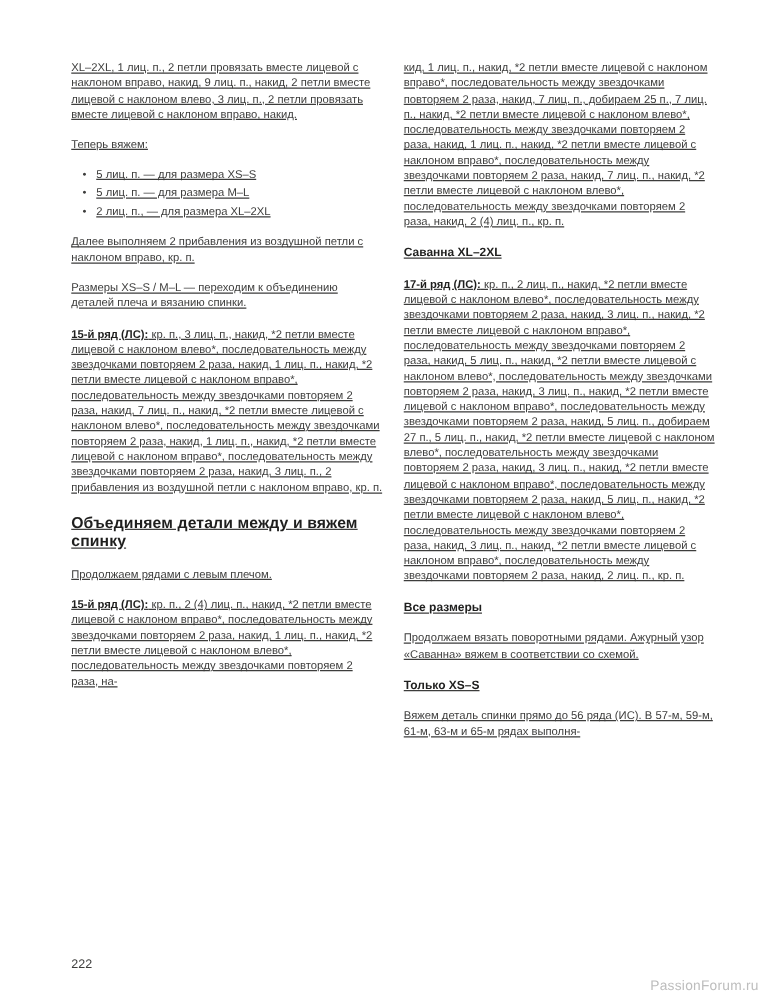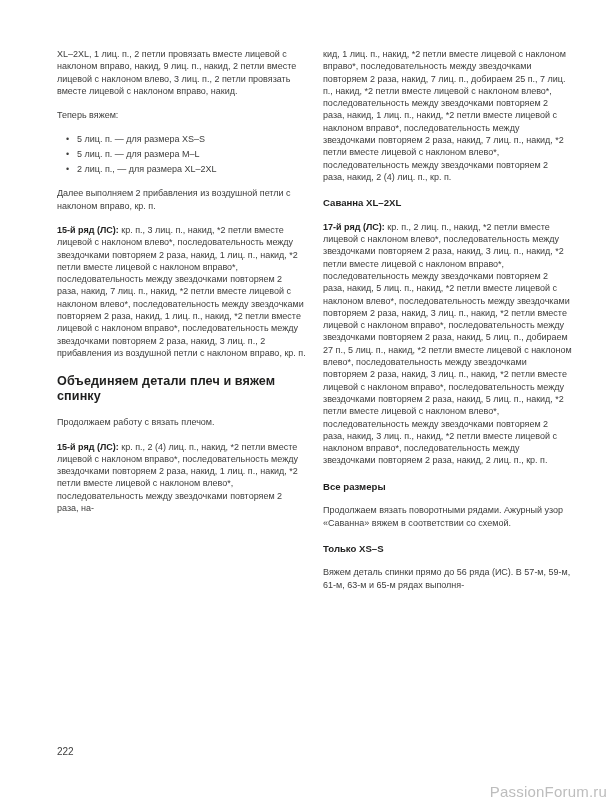--- a/index.html
+++ b/index.html
@@ -13,20 +13,21 @@
   }
   .page {
     position: absolute;
     inset: 0;
     background: #ffffff;
   }
   .columns {
     display: flex;
     gap: 17px;
     padding: 48px 65px 0 57px;
+    text-decoration: underline;
   }
   .col {
     width: 249px;
     flex: 0 0 249px;
     font-size: 9px;
     line-height: 12.3px;
     hyphens: auto;
     -webkit-hyphens: auto;
   }
   .col p { margin: 0 0 12px 0; }
@@ -59,30 +60,30 @@
   ul.bullets li::before {
     content: "\2022";
     position: absolute;
     left: 0;
     top: 0;
     color: #3d3d3c;
   }
   .page-number {
     position: absolute;
     left: 57px;
-    top: 746px;
+    top: 766px;
     font-size: 10px;
     color: #3d3d3c;
     text-align: right;
   }
   .watermark {
     position: absolute;
     right: 8px;
     top: 783px;
-    font-size: 15px;
+    font-size: 11px;
     color: #bdbdbd;
     letter-spacing: 0.2px;
   }
 </style>
 </head>
 <body>
 
 <div class="page">
   <div class="columns">
 
@@ -92,28 +93,29 @@
       <p>Теперь вяжем:</p>
 
       <ul class="bullets">
         <li>5 лиц. п. — для размера XS–S</li>
         <li>5 лиц. п. — для размера M–L</li>
         <li>2 лиц. п., — для размера XL–2XL</li>
       </ul>
 
       <p>Далее выполняем 2 прибавления из воздушной петли с наклоном вправо, кр. п.</p>
 
+      <p>Размеры XS–S / M–L — переходим к объединению деталей плеча и вязанию спинки.</p>
 
 
       <p><span class="lead">15-й ряд (ЛС):</span><span> кр. п., 3 лиц. п., накид, *2 петли вместе лицевой с наклоном влево*, последовательность между звездочками повторяем 2 раза, накид, 1 лиц. п., накид, *2 петли вместе лицевой с наклоном вправо*, последовательность между звездочками повторяем 2 раза, накид, 7 лиц. п., накид, *2 петли вместе лицевой с наклоном влево*, последовательность между звездочками повторяем 2 раза, накид, 1 лиц. п., накид, *2 петли вместе лицевой с наклоном вправо*, последовательность между звездочками повторяем 2 раза, накид, 3 лиц. п., 2 прибавления из воздушной петли с наклоном вправо, кр. п.</span></p>
 
 
-      <h2 class="section">Объединяем детали плеч и вяжем спинку</h2>
+      <h2 class="section">Объединяем детали между и вяжем спинку</h2>
 
-      <p>Продолжаем работу с вязать плечом.</p>
+      <p>Продолжаем рядами с левым плечом.</p>
 
 
       <p><span class="lead">15-й ряд (ЛС):</span><span> кр. п., 2 (4) лиц. п., накид, *2 петли вместе лицевой с наклоном вправо*, последовательность между звездочками повторяем 2 раза, накид, 1 лиц. п., накид, *2 петли вместе лицевой с наклоном влево*, последовательность между звездочками повторяем 2 раза, на-</span></p>
     </div>
 
     <div class="col">
       <p>кид, 1 лиц. п., накид, *2 петли вместе лицевой с наклоном вправо*, последовательность между звездочками повторяем 2 раза, накид, 7 лиц. п., добираем 25 п., 7 лиц. п., накид, *2 петли вместе лицевой с наклоном влево*, последовательность между звездочками повторяем 2 раза, накид, 1 лиц. п., накид, *2 петли вместе лицевой с наклоном вправо*, последовательность между звездочками повторяем 2 раза, накид, 7 лиц. п., накид, *2 петли вместе лицевой с наклоном влево*, последовательность между звездочками повторяем 2 раза, накид, 2 (4) лиц. п., кр. п.</p>
 
       <h3 class="subhead">Саванна XL–2XL</h3>
 

